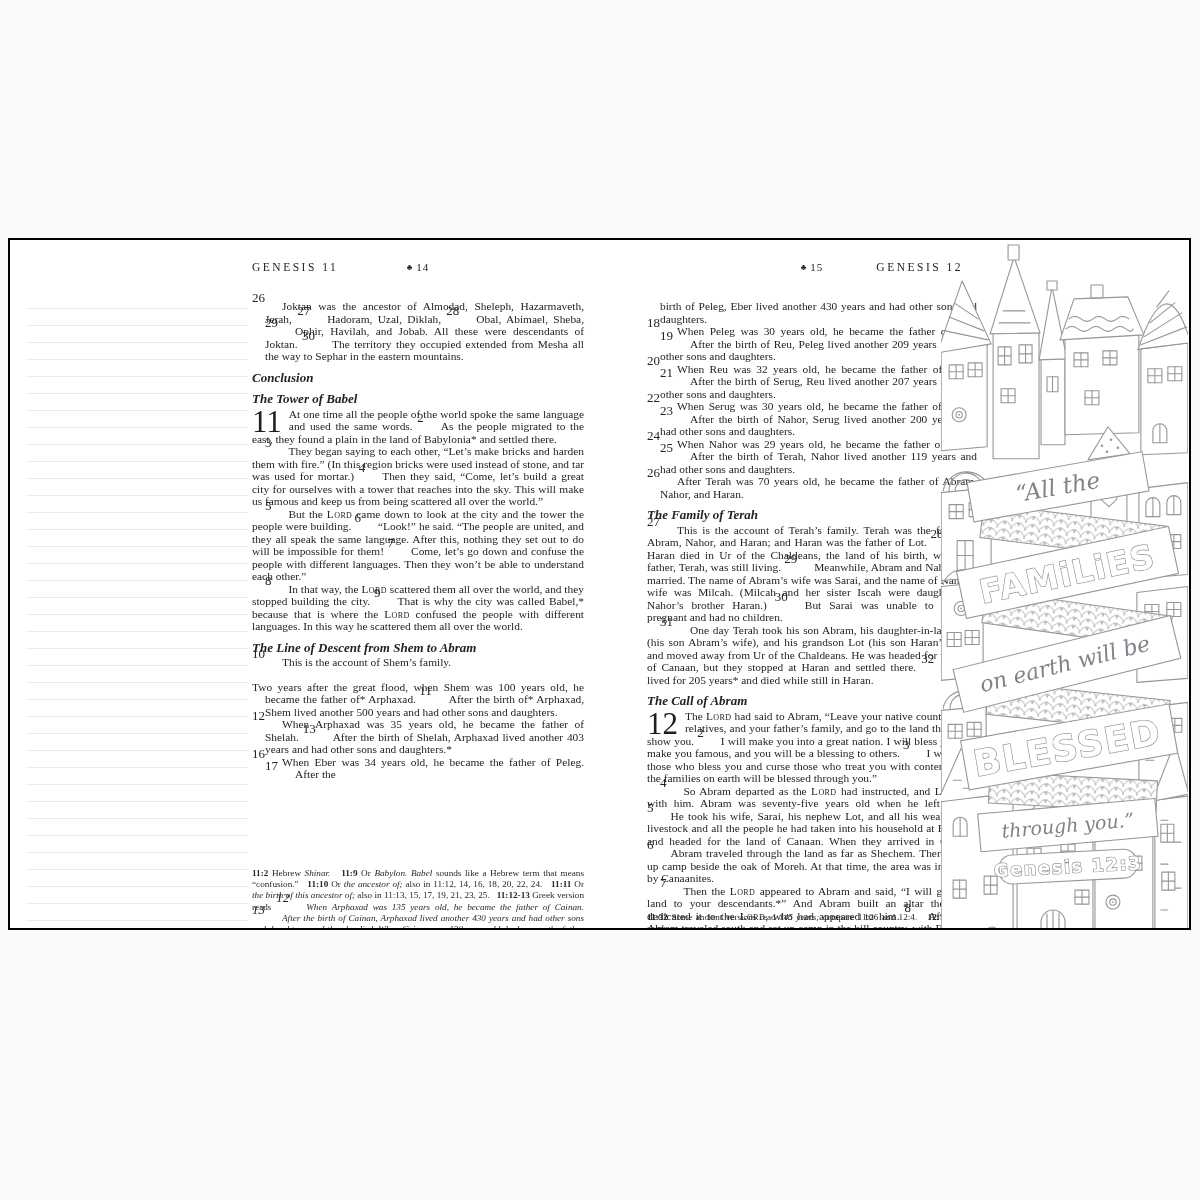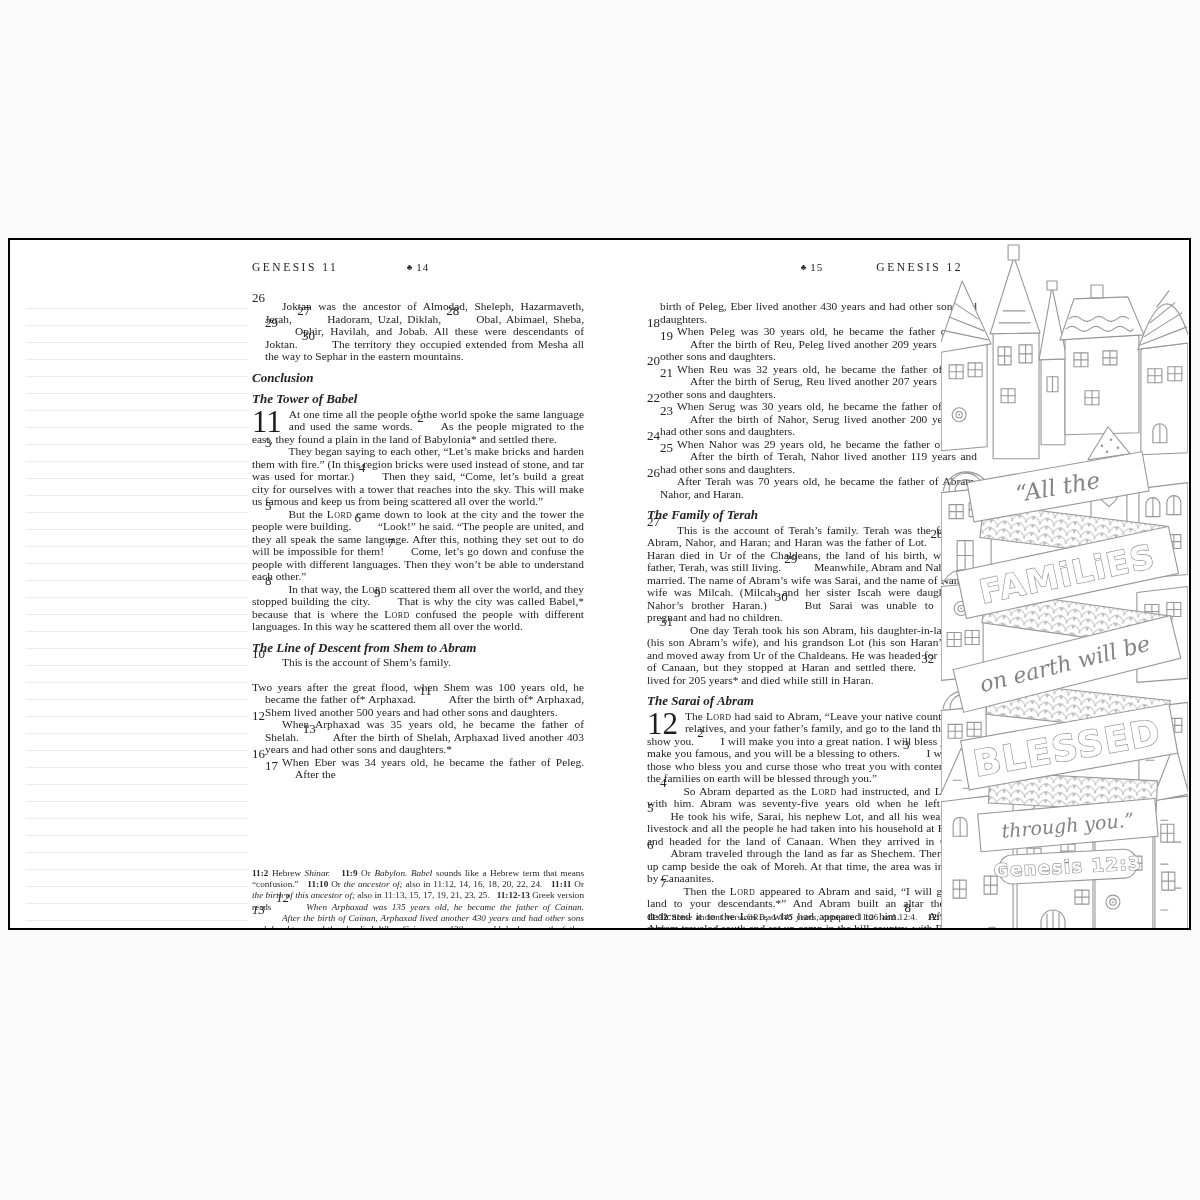--- a/index.html
+++ b/index.html
@@ -81,21 +81,21 @@
   <div class="col col-right">
       <p class="v cont">birth of Peleg, Eber lived another 430 years and had other sons and daughters.</p>
       <p class="v hang"><sup>18</sup>When Peleg was 30 years old, he became the father of Reu. <sup>19</sup>After the birth of Reu, Peleg lived another 209 years and had other sons and daughters.</p>
       <p class="v hang"><sup>20</sup>When Reu was 32 years old, he became the father of Serug. <sup>21</sup>After the birth of Serug, Reu lived another 207 years and had other sons and daughters.</p>
       <p class="v hang"><sup>22</sup>When Serug was 30 years old, he became the father of Nahor. <sup>23</sup>After the birth of Nahor, Serug lived another 200 years and had other sons and daughters.</p>
       <p class="v hang"><sup>24</sup>When Nahor was 29 years old, he became the father of Terah. <sup>25</sup>After the birth of Terah, Nahor lived another 119 years and had other sons and daughters.</p>
       <p class="v hang"><sup>26</sup>After Terah was 70 years old, he became the father of Abram, Nahor, and Haran.</p>
       <div class="sect">The Family of Terah</div>
       <p class="v flush"><sup>27</sup>This is the account of Terah’s family. Terah was the father of Abram, Nahor, and Haran; and Haran was the father of Lot. <sup>28</sup>But Haran died in Ur of the Chaldeans, the land of his birth, while his father, Terah, was still living. <sup>29</sup>Meanwhile, Abram and Nahor both married. The name of Abram’s wife was Sarai, and the name of Nahor’s wife was Milcah. (Milcah and her sister Iscah were daughters of Nahor’s brother Haran.) <sup>30</sup>But Sarai was unable to become pregnant and had no children.</p>
       <p class="v indent"><sup>31</sup>One day Terah took his son Abram, his daughter-in-law Sarai (his son Abram’s wife), and his grandson Lot (his son Haran’s child) and moved away from Ur of the Chaldeans. He was headed for the land of Canaan, but they stopped at Haran and settled there. <sup>32</sup>Terah lived for 205 years* and died while still in Haran.</p>
-      <div class="sect">The Sarai of Abram</div>
+      <div class="sect">The Call of Abram</div>
       <div class="chap"><span class="dropcap">12</span>The <span class="sc">Lord</span> had said to Abram, “Leave your native country, your relatives, and your father’s family, and go to the land that I will show you. <sup>2</sup>I will make you into a great nation. I will bless you and make you famous, and you will be a blessing to others. <sup>3</sup>I will bless those who bless you and curse those who treat you with contempt. All the families on earth will be blessed through you.”</div>
       <p class="v indent"><sup>4</sup>So Abram departed as the <span class="sc">Lord</span> had instructed, and Lot went with him. Abram was seventy-five years old when he left Haran. <sup>5</sup>He took his wife, Sarai, his nephew Lot, and all his wealth—his livestock and all the people he had taken into his household at Haran—and headed for the land of Canaan. When they arrived in Canaan, <sup>6</sup>Abram traveled through the land as far as Shechem. There he set up camp beside the oak of Moreh. At that time, the area was inhabited by Canaanites.</p>
       <p class="v indent"><sup>7</sup>Then the <span class="sc">Lord</span> appeared to Abram and said, “I will give this land to your descendants.*” And Abram built an altar there and dedicated it to the <span class="sc">Lord</span>, who had appeared to him. <sup>8</sup>After that, Abram traveled south and set up camp in the hill country, with Bethel to the west and Ai to the east. There he built</p>
     </div>
 
   <div class="fn fn-left"><b>11:2</b> Hebrew <i>Shinar.</i>&nbsp;&nbsp; <b>11:9</b> Or <i>Babylon.</i> <i>Babel</i> sounds like a Hebrew term that means “confusion.”&nbsp;&nbsp; <b>11:10</b> Or <i>the ancestor of;</i> also in 11:12, 14, 16, 18, 20, 22, 24.&nbsp;&nbsp; <b>11:11</b> Or <i>the birth of this ancestor of;</i> also in 11:13, 15, 17, 19, 21, 23, 25.&nbsp;&nbsp; <b>11:12-13</b> Greek version reads <i><sup>12</sup>When Arphaxad was 135 years old, he became the father of Cainan. <sup>13</sup>After the birth of Cainan, Arphaxad lived another 430 years and had other sons and daughters, and then he died. When Cainan was 130 years old, he became the father of Shelah. After the birth of Shelah, Cainan lived another 330 years and had other sons and daughters, and then he died.</i> Compare Luke 3:35-36.</div>
   <div class="fn fn-right"><b>11:32</b> Some ancient versions read <i>145 years;</i> compare 11:26 and 12:4.&nbsp;&nbsp; <b>12:7</b> Hebrew <i>seed.</i></div>
 
   <svg class="illus" viewBox="0 0 247 722" xmlns="http://www.w3.org/2000/svg">
     <defs>

